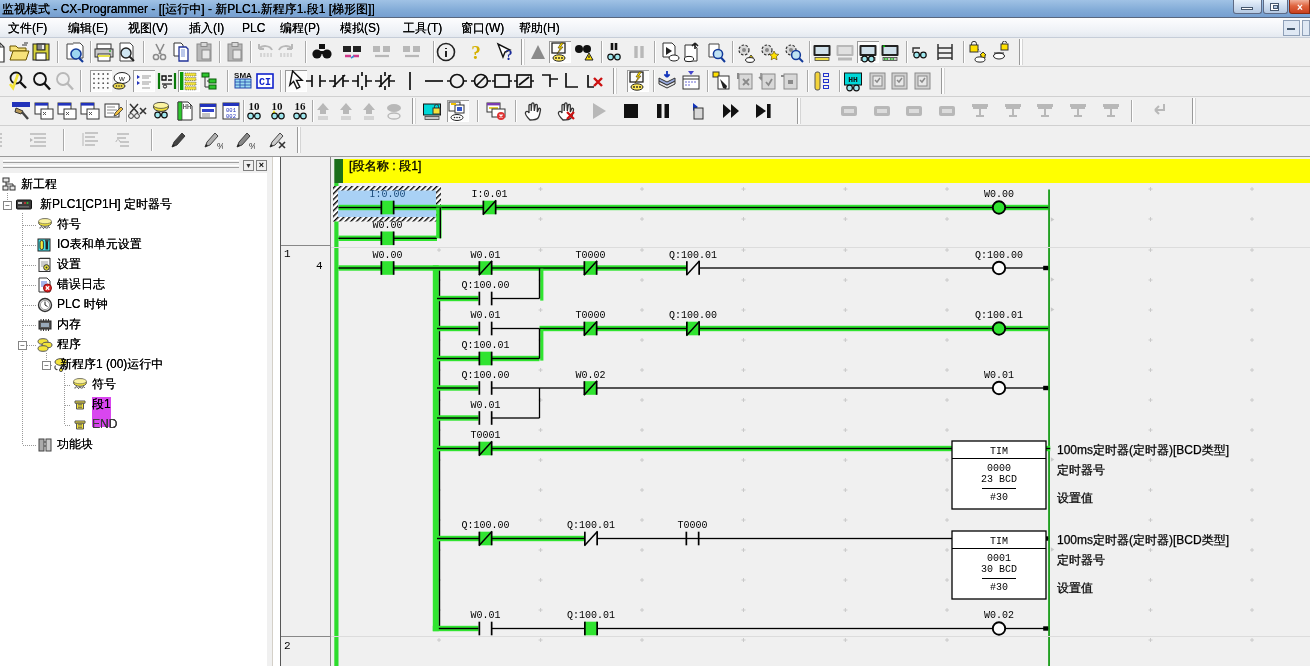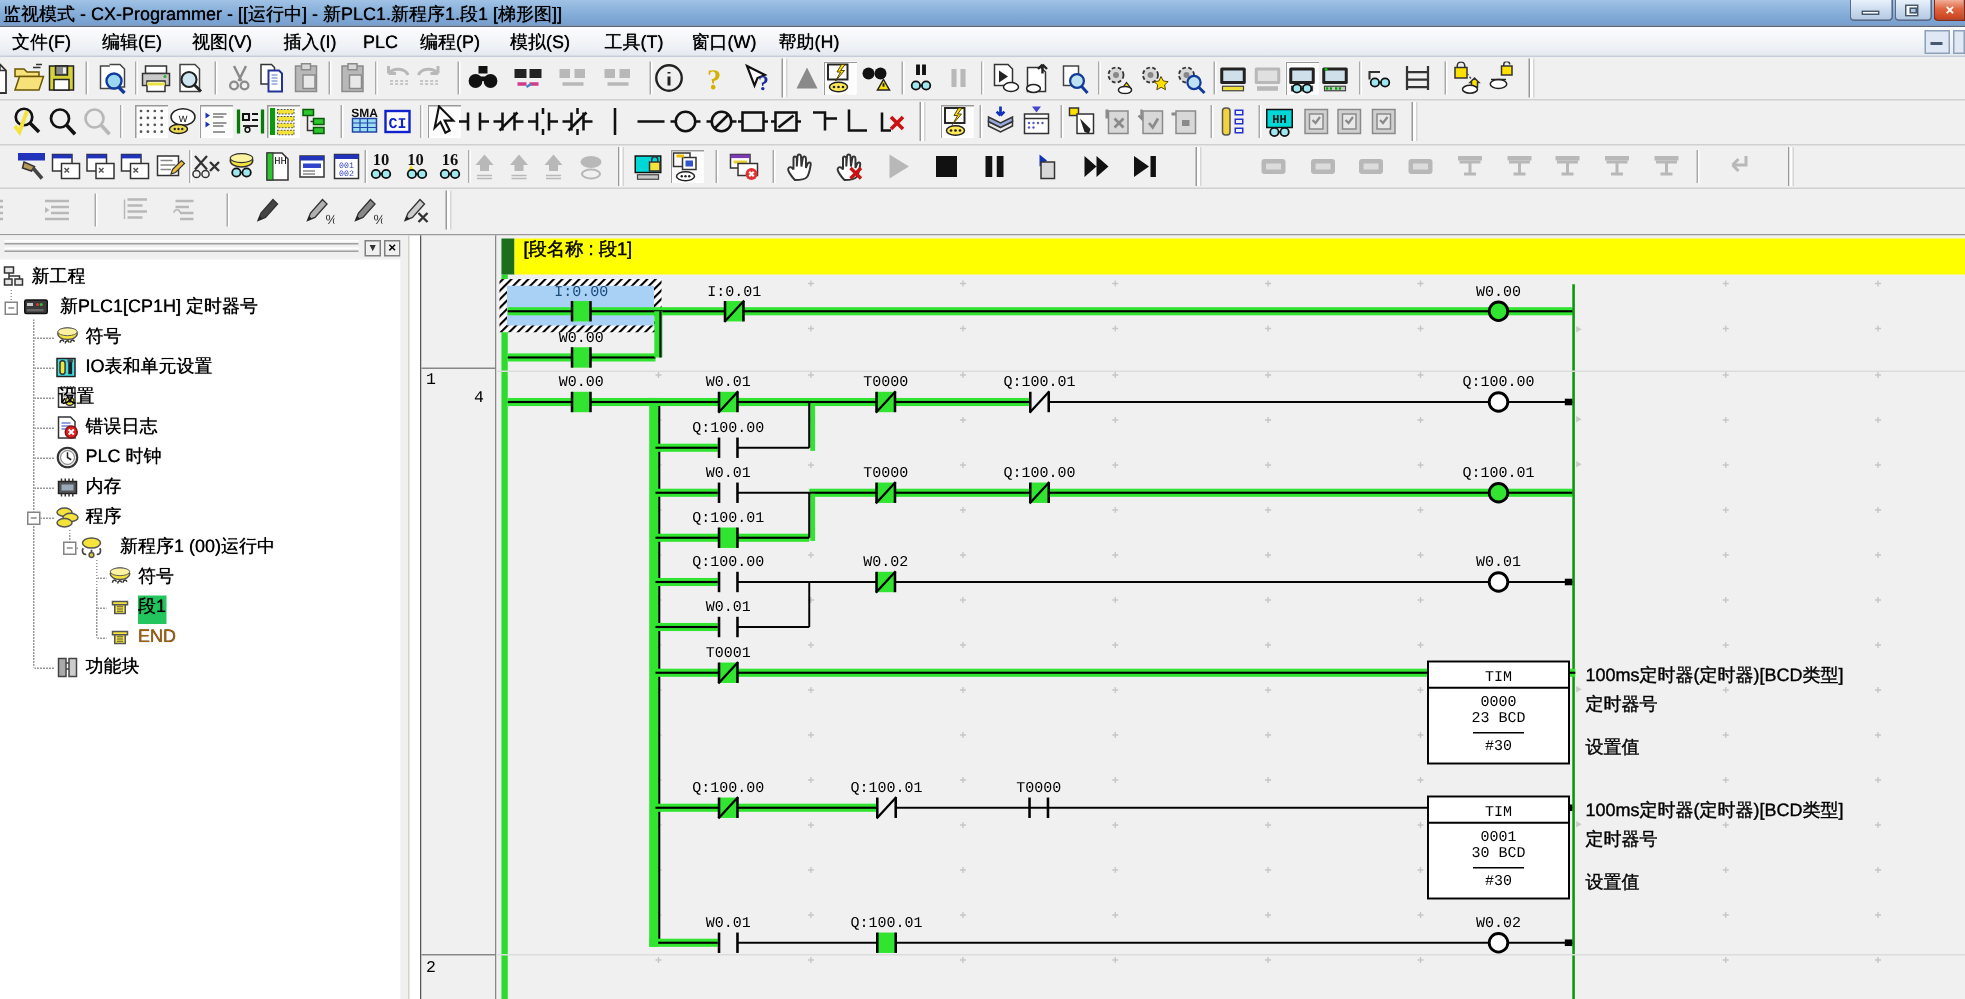--- a/index.html
+++ b/index.html
@@ -810,21 +810,21 @@
           <rect x="8" y="2.5" width="3.6" height="2" fill="#444"></rect>
         </svg></div>
       <div style="position:absolute;left:57px;top:237px;height:15px;font:12px/15px 'Liberation Sans';color:#000;white-space:pre;text-shadow:0 0 .5px #000">IO表和单元设置</div>
       <div style="position:absolute;left:37px;top:257px;width:16px;height:16px"><svg width="16" height="16" viewBox="0 0 16 16">
           <rect x="2" y="1.5" width="11" height="13" fill="#f8f8f8" stroke="#333"></rect>
           <path d="M4 1.5v-1M6 1.5v-1M8 1.5v-1M10 1.5v-1M12 1.5v-1" stroke="#333"></path>
           <path d="M4 5h7M4 7h7M4 9h4" stroke="#888" stroke-width="0.8"></path>
           <circle cx="9.5" cy="10.5" r="2.8" fill="#f0e838" stroke="#333"></circle>
           <circle cx="9.5" cy="10.5" r="1" fill="#333"></circle>
         </svg></div>
-      <div style="position:absolute;left:39px;top:257px;height:15px;font:12px/15px 'Liberation Sans';color:#000;white-space:pre;text-shadow:0 0 .5px #000">设置</div>
+      <div style="position:absolute;left:57px;top:257px;height:15px;font:12px/15px 'Liberation Sans';color:#000;white-space:pre;text-shadow:0 0 .5px #000">设置</div>
       <div style="position:absolute;left:37px;top:277px;width:16px;height:16px"><svg width="16" height="16" viewBox="0 0 16 16">
           <path d="M2 1h8l3 3v11H2z" fill="#fff" stroke="#333"></path>
           <path d="M4 5h6M4 7h6M4 9h4" stroke="#2244cc" stroke-width="0.8"></path>
           <circle cx="10.5" cy="11" r="4" fill="#dd2222" stroke="#881111"></circle>
           <path d="M8.8 9.3l3.4 3.4M12.2 9.3l-3.4 3.4" stroke="#fff" stroke-width="1.3"></path>
         </svg></div>
       <div style="position:absolute;left:57px;top:277px;height:15px;font:12px/15px 'Liberation Sans';color:#000;white-space:pre;text-shadow:0 0 .5px #000">错误日志</div>
       <div style="position:absolute;left:37px;top:297px;width:16px;height:16px"><svg width="16" height="16" viewBox="0 0 16 16">
           <circle cx="8" cy="8" r="6.5" fill="#e8e8e8" stroke="#333" stroke-width="1.4"></circle>
           <circle cx="8" cy="8" r="4.6" fill="#fff" stroke="#666" stroke-width="0.6"></circle>
@@ -843,39 +843,39 @@
           <ellipse cx="10" cy="8" rx="5" ry="2.8" fill="#f3e33a" stroke="#555"></ellipse>
           <ellipse cx="6" cy="11.5" rx="5" ry="2.8" fill="#f3e33a" stroke="#555"></ellipse>
         </svg></div>
       <div style="position:absolute;left:57px;top:337px;height:15px;font:12px/15px 'Liberation Sans';color:#000;white-space:pre;text-shadow:0 0 .5px #000">程序</div>
       <div style="position:absolute;left:42px;top:360.5px;width:9px;height:9px;background:#fff;border:1px solid #848484;font:8px/7px 'Liberation Sans';text-align:center;color:#333">−</div>
       <div style="position:absolute;left:53px;top:357px;width:16px;height:16px"><svg width="16" height="16" viewBox="0 0 16 16">
           <ellipse cx="8" cy="5" rx="6" ry="3.4" fill="#f3e33a" stroke="#555"></ellipse>
           <path d="M2.5 8.5c-1.5 2 0 4.5 2 4M13.5 8.5c1.5 2 0 4.5-2 4M8 9.5v4" stroke="#444" fill="none" stroke-width="1.2"></path>
           <circle cx="8" cy="13" r="1.6" fill="#e0d020" stroke="#555"></circle>
         </svg></div>
-      <div style="position:absolute;left:80px;top:357px;height:15px;font:12px/15px 'Liberation Sans';color:#000;white-space:pre;text-shadow:0 0 .5px #000">新程序1 (00)运行中</div>
+      <div style="position:absolute;left:60px;top:357px;height:15px;font:12px/15px 'Liberation Sans';color:#000;white-space:pre;text-shadow:0 0 .5px #000">新程序1 (00)运行中</div>
       <div style="position:absolute;left:72px;top:377px;width:16px;height:16px"><svg width="16" height="16" viewBox="0 0 16 16">
           <ellipse cx="8" cy="5.5" rx="6.5" ry="3.8" fill="#f3e33a" stroke="#555"></ellipse>
           <ellipse cx="8" cy="4.2" rx="6.5" ry="2.6" fill="#faf2a0" stroke="#555" stroke-width="0.6"></ellipse>
           <path d="M3 11.5c0-2 2-2.4 2.6-.6M6.5 12c0-2 2-2.4 2.6-.6M10 11.5c0-2 2-2.4 2.6-.6" stroke="#333" fill="none"></path>
         </svg></div>
       <div style="position:absolute;left:92px;top:377px;height:15px;font:12px/15px 'Liberation Sans';color:#000;white-space:pre;text-shadow:0 0 .5px #000">符号</div>
       <div style="position:absolute;left:72px;top:397px;width:16px;height:16px"><svg width="16" height="16" viewBox="0 0 16 16">
           <path d="M3 4h10v2.2H3z" fill="#f3e33a" stroke="#555"></path>
           <path d="M4.5 6.2h7V12h-7z" fill="#f3e33a" stroke="#555"></path>
           <path d="M6 7.5h4M6 9h4M6 10.5h4" stroke="#555" stroke-width="0.7"></path>
         </svg></div>
-      <div style="position:absolute;left:92px;top:397px;height:19px;background:#22c55e;font:12px/15px 'Liberation Sans';color:#000;white-space:pre;text-shadow:0 0 .5px #000">段1</div>
+      <div style="position:absolute;left:92px;top:397px;height:30px;background:#d946ef;font:12px/15px 'Liberation Sans';color:#000;white-space:pre;text-shadow:0 0 .5px #000">段1</div>
       <div style="position:absolute;left:72px;top:417px;width:16px;height:16px"><svg width="16" height="16" viewBox="0 0 16 16">
           <path d="M3 4h10v2.2H3z" fill="#f3e33a" stroke="#555"></path>
           <path d="M4.5 6.2h7V12h-7z" fill="#f3e33a" stroke="#555"></path>
           <path d="M6 7.5h4M6 9h4M6 10.5h4" stroke="#555" stroke-width="0.7"></path>
         </svg></div>
-      <div style="position:absolute;left:92px;top:417px;height:15px;font:12px/15px 'Liberation Sans';color:#a16207;white-space:pre;text-shadow:0 0 .5px #000">END</div>
+      <div style="position:absolute;left:92px;top:417px;height:15px;font:12px/15px 'Liberation Sans';color:#404040;white-space:pre;text-shadow:0 0 .5px #000">END</div>
       <div style="position:absolute;left:37px;top:437px;width:16px;height:16px"><svg width="16" height="16" viewBox="0 0 16 16">
           <rect x="2" y="2" width="5" height="12" fill="#aaa" stroke="#444"></rect>
           <rect x="9" y="2" width="5" height="12" fill="#ccc" stroke="#444"></rect>
           <path d="M7 5h2M7 9h2" stroke="#444"></path>
         </svg></div>
       <div style="position:absolute;left:57px;top:437px;height:15px;font:12px/15px 'Liberation Sans';color:#000;white-space:pre;text-shadow:0 0 .5px #000">功能块</div>
     </div>
   </div>
 <div class="abs" style="left:267px;top:157px;width:5px;height:509px;background:#f0f0f0"></div>
 <div class="abs" style="left:272px;top:157px;width:8px;height:509px;background:#fff;border-left:1px solid #d4d0c8"></div>

